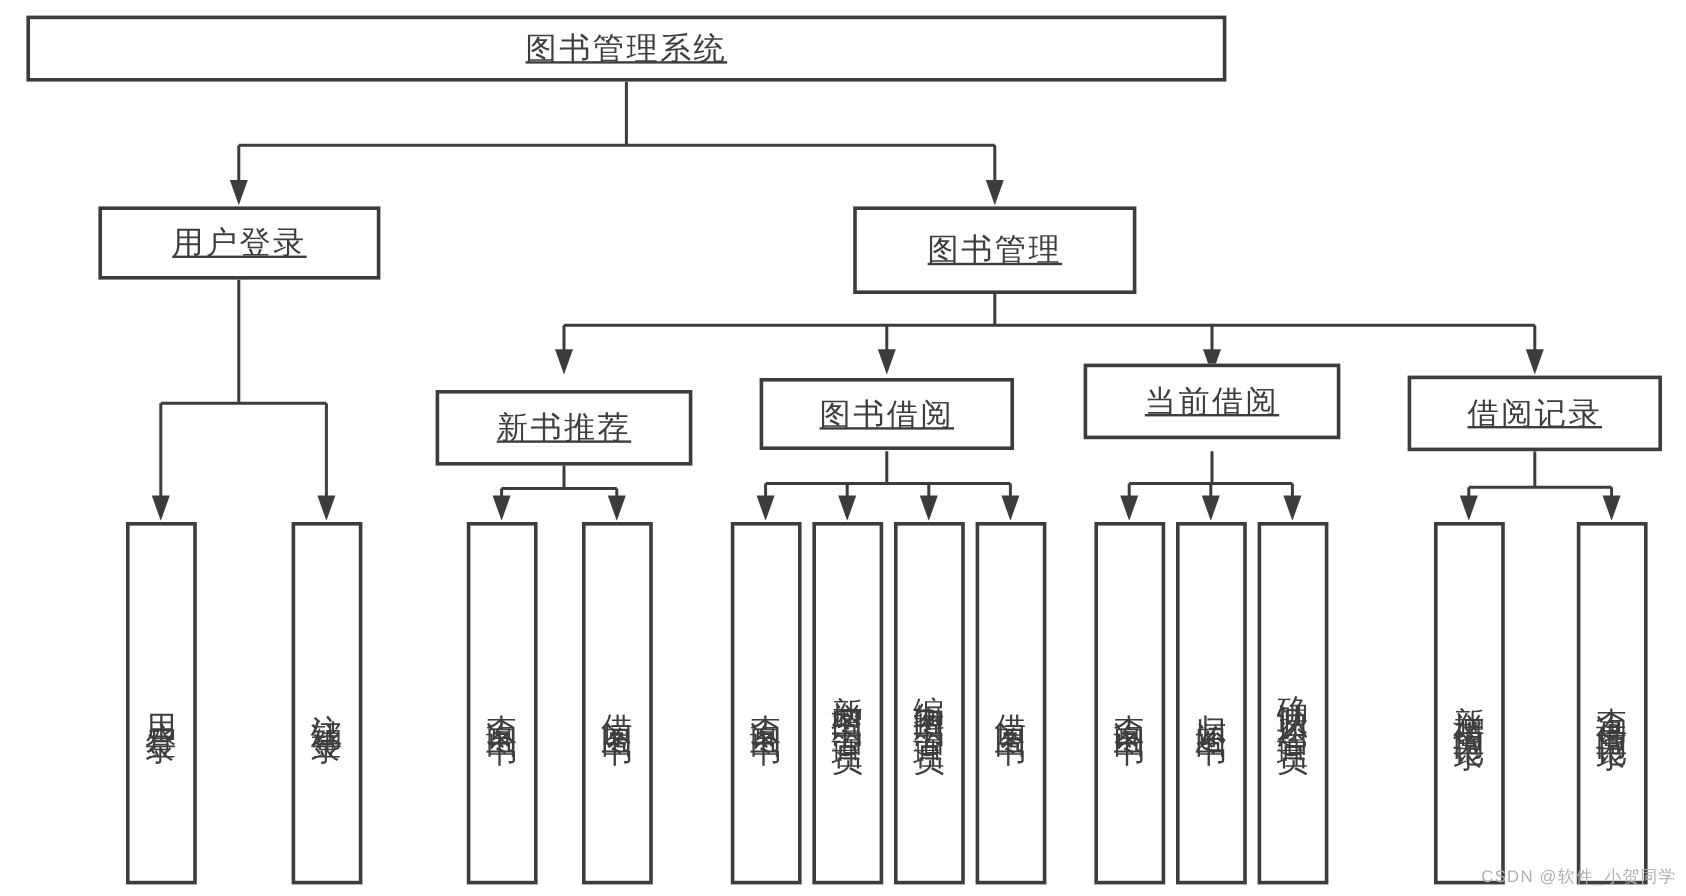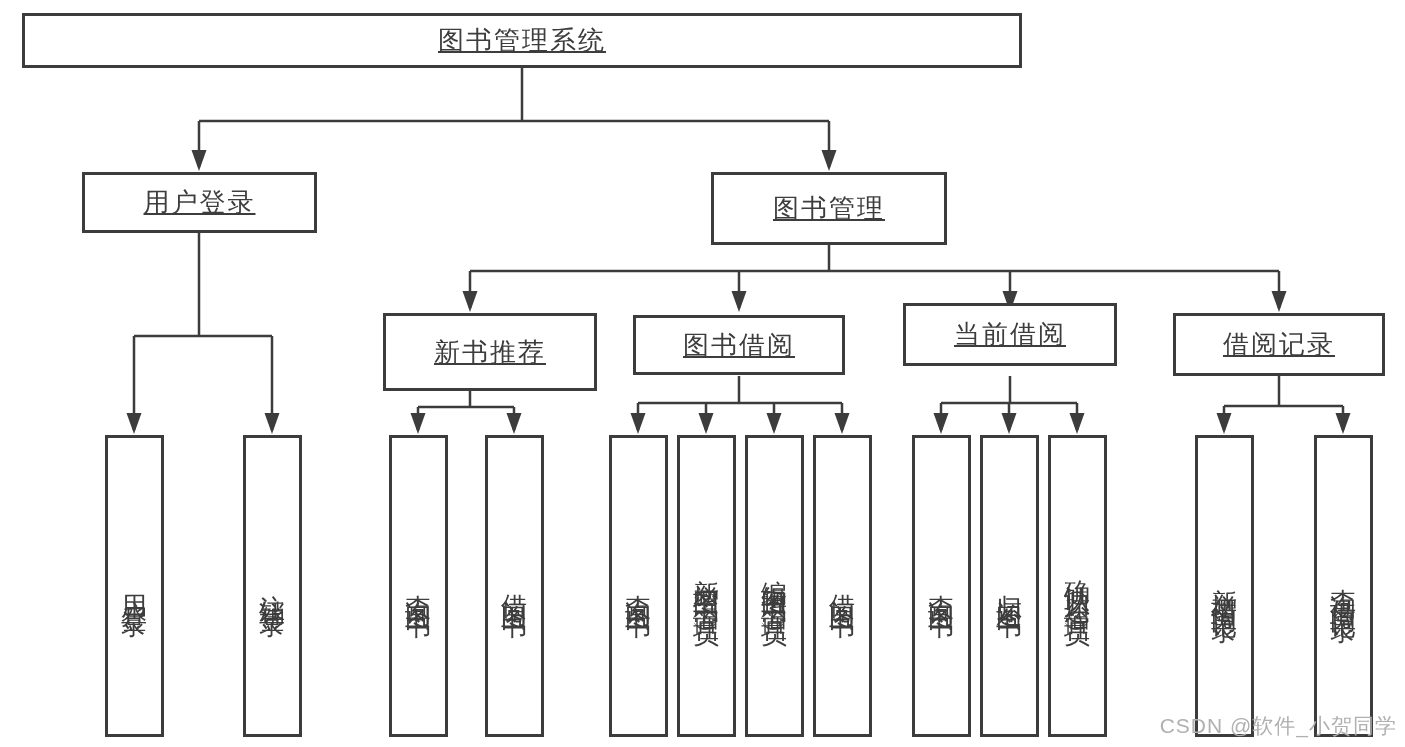--- a/index.html
+++ b/index.html
@@ -35,21 +35,21 @@
   .node.v{
     writing-mode:vertical-rl;
     text-orientation:mixed;
     letter-spacing:6px;
     line-height:1;
   }
   .watermark{
     position:absolute;
     right:8px;
     bottom:7px;
-    font-size:21px;
+    font-size:14px;
     color:var(--watermark);
     letter-spacing:1px;
     z-index:5;
     white-space:nowrap;
   }
 </style>
 </head>
 <body>
 
 <div class="canvas">
@@ -102,21 +102,21 @@
       <polygon class="ahead" points="1216.5,413 1231.5,413 1224,434"></polygon>
       <polygon class="ahead" points="1335.5,413 1350.5,413 1343,434"></polygon>
     </g>
   </svg>
 
   <div class="node h" style="left:22px;top:13px;width:1000px;height:55px;">图书管理系统</div>
 
   <div class="node h" style="left:82px;top:172px;width:235px;height:61px;">用户登录</div>
   <div class="node h" style="left:711px;top:172px;width:236px;height:73px;">图书管理</div>
 
-  <div class="node h" style="left:363px;top:313px;width:214px;height:78px;margin-left:20px;">新书推荐</div>
+  <div class="node h" style="left:363px;top:325px;width:214px;height:63px;">新书推荐</div>
   <div class="node h" style="left:633px;top:315px;width:212px;height:60px;">图书借阅</div>
   <div class="node h" style="left:903px;top:303px;width:214px;height:63px;">当前借阅</div>
   <div class="node h" style="left:1173px;top:313px;width:212px;height:63px;">借阅记录</div>
 
   <div class="node v" style="left:105px;top:435px;width:59px;height:302px;">用户登录</div>
   <div class="node v" style="left:243px;top:435px;width:59px;height:302px;">注销登录</div>
 
   <div class="node v" style="left:389px;top:435px;width:59px;height:302px;">查询图书</div>
   <div class="node v" style="left:485px;top:435px;width:59px;height:302px;">借阅图书</div>
 

